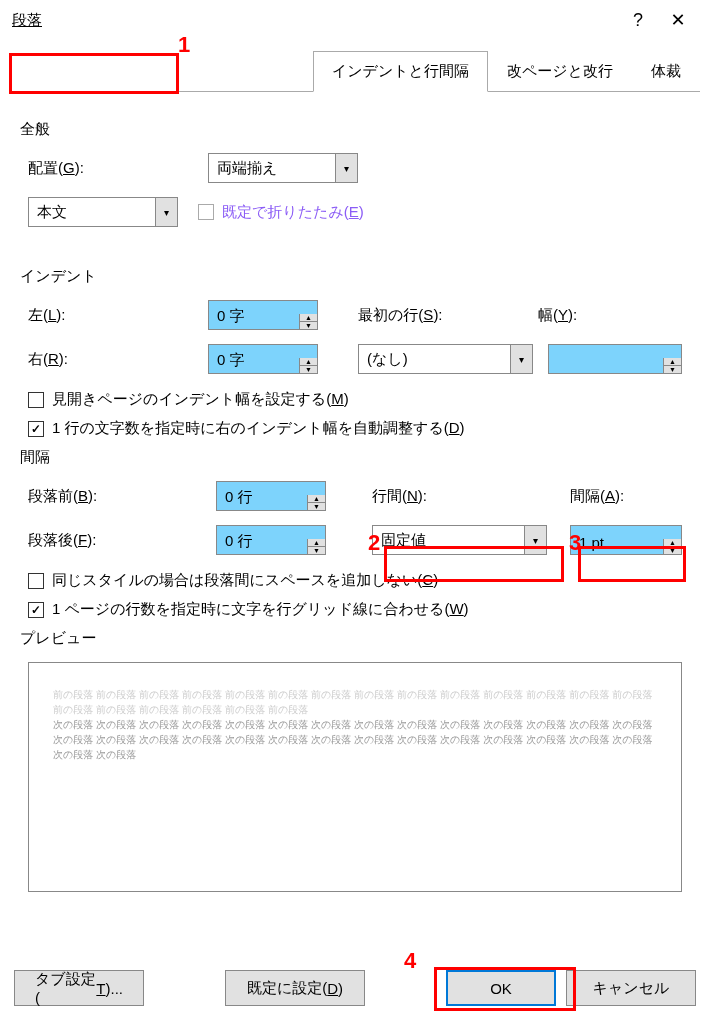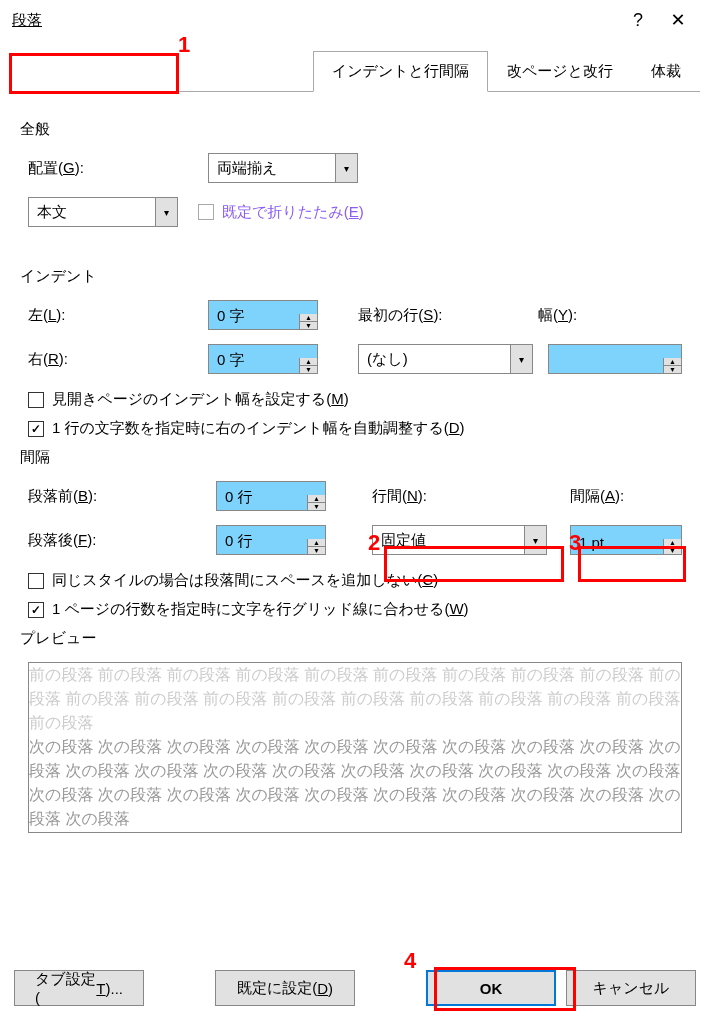--- a/index.html
+++ b/index.html
@@ -23,21 +23,21 @@
 .spinner-btns { display: flex; flex-direction: column; width: 18px; border-left: 1px solid #888; }
 .spinner-btns div { flex: 1; background: #e1e1e1; display: flex; align-items: center; justify-content: center; font-size: 7px; cursor: pointer; }
 .spinner-btns div:first-child { border-bottom: 1px solid #888; }
 .checkbox-row { display: flex; align-items: center; margin-bottom: 10px; }
 .checkbox { width: 16px; height: 16px; border: 1px solid #333; margin-right: 8px; display: flex; align-items: center; justify-content: center; font-size: 12px; flex-shrink: 0; }
 .checkbox.checked::after { content: "✓"; font-weight: bold; }
 .checkbox.disabled { border-color: #aaa; }
 .disabled-text { color: #8b5cf6; }
 .indent-grid { display: grid; grid-template-columns: 180px 110px 40px 180px 1fr; gap: 14px 0; align-items: center; }
 .spacing-grid { display: grid; grid-template-columns: 180px 110px 30px 190px 1fr; gap: 14px 8px; align-items: center; }
-.preview-box { border: 1px solid #888; margin-top: 6px; height: 171px; padding: 0; font-size: 16px; color: #ccc; line-height: 1.5; overflow: hidden; }
+.preview-box { border: 1px solid #888; margin-top: 6px; height: 230px; padding: 24px; font-size: 10px; color: #ccc; line-height: 1.5; overflow: hidden; }
 .preview-box .dark { color: #999; }
 .bottom-bar { position: absolute; bottom: 18px; left: 14px; right: 14px; display: flex; gap: 10px; }
 .btn-push { border: 1px solid #888; background: #e1e1e1; padding: 8px 20px; cursor: pointer; height: 36px; display: flex; align-items: center; justify-content: center; }
 .btn-push.ok { border: 2px solid #0078d7; }
 .spacer { flex: 1; }
 .marker { position: absolute; color: #ff0000; font-weight: bold; font-size: 22px; z-index: 10; }
 .marker-box { position: absolute; border: 3px solid #ff0000; z-index: 9; pointer-events: none; }
 .u { text-decoration: underline; }
 </style>
 </head>
@@ -181,15 +181,15 @@
     <div id="prev-lines">前の段落 前の段落 前の段落 前の段落 前の段落 前の段落 前の段落 前の段落 前の段落 前の段落 前の段落 前の段落 前の段落 前の段落 前の段落 前の段落 前の段落 前の段落 前の段落 前の段落 </div>
     <div id="next-lines" class="dark">次の段落 次の段落 次の段落 次の段落 次の段落 次の段落 次の段落 次の段落 次の段落 次の段落 次の段落 次の段落 次の段落 次の段落 次の段落 次の段落 次の段落 次の段落 次の段落 次の段落 次の段落 次の段落 次の段落 次の段落 次の段落 次の段落 次の段落 次の段落 次の段落 次の段落 </div>
   </div>
 </div>
 
 <div class="bottom-bar">
   <div class="btn-push" style="width:130px;">タブ設定(<span class="u">T</span>)...</div>
   <div class="spacer"></div>
   <div class="btn-push" style="width:140px;">既定に設定(<span class="u">D</span>)</div>
   <div class="spacer"></div>
-  <div class="btn-push ok" style="width:130px;font-weight:bold;">OK</div>
+  <div class="btn-push ok" style="width:110px;">OK</div>
   <div class="btn-push" style="width:130px;text-align:right;">キャンセル</div>
 </div>
 
 </body></html>

